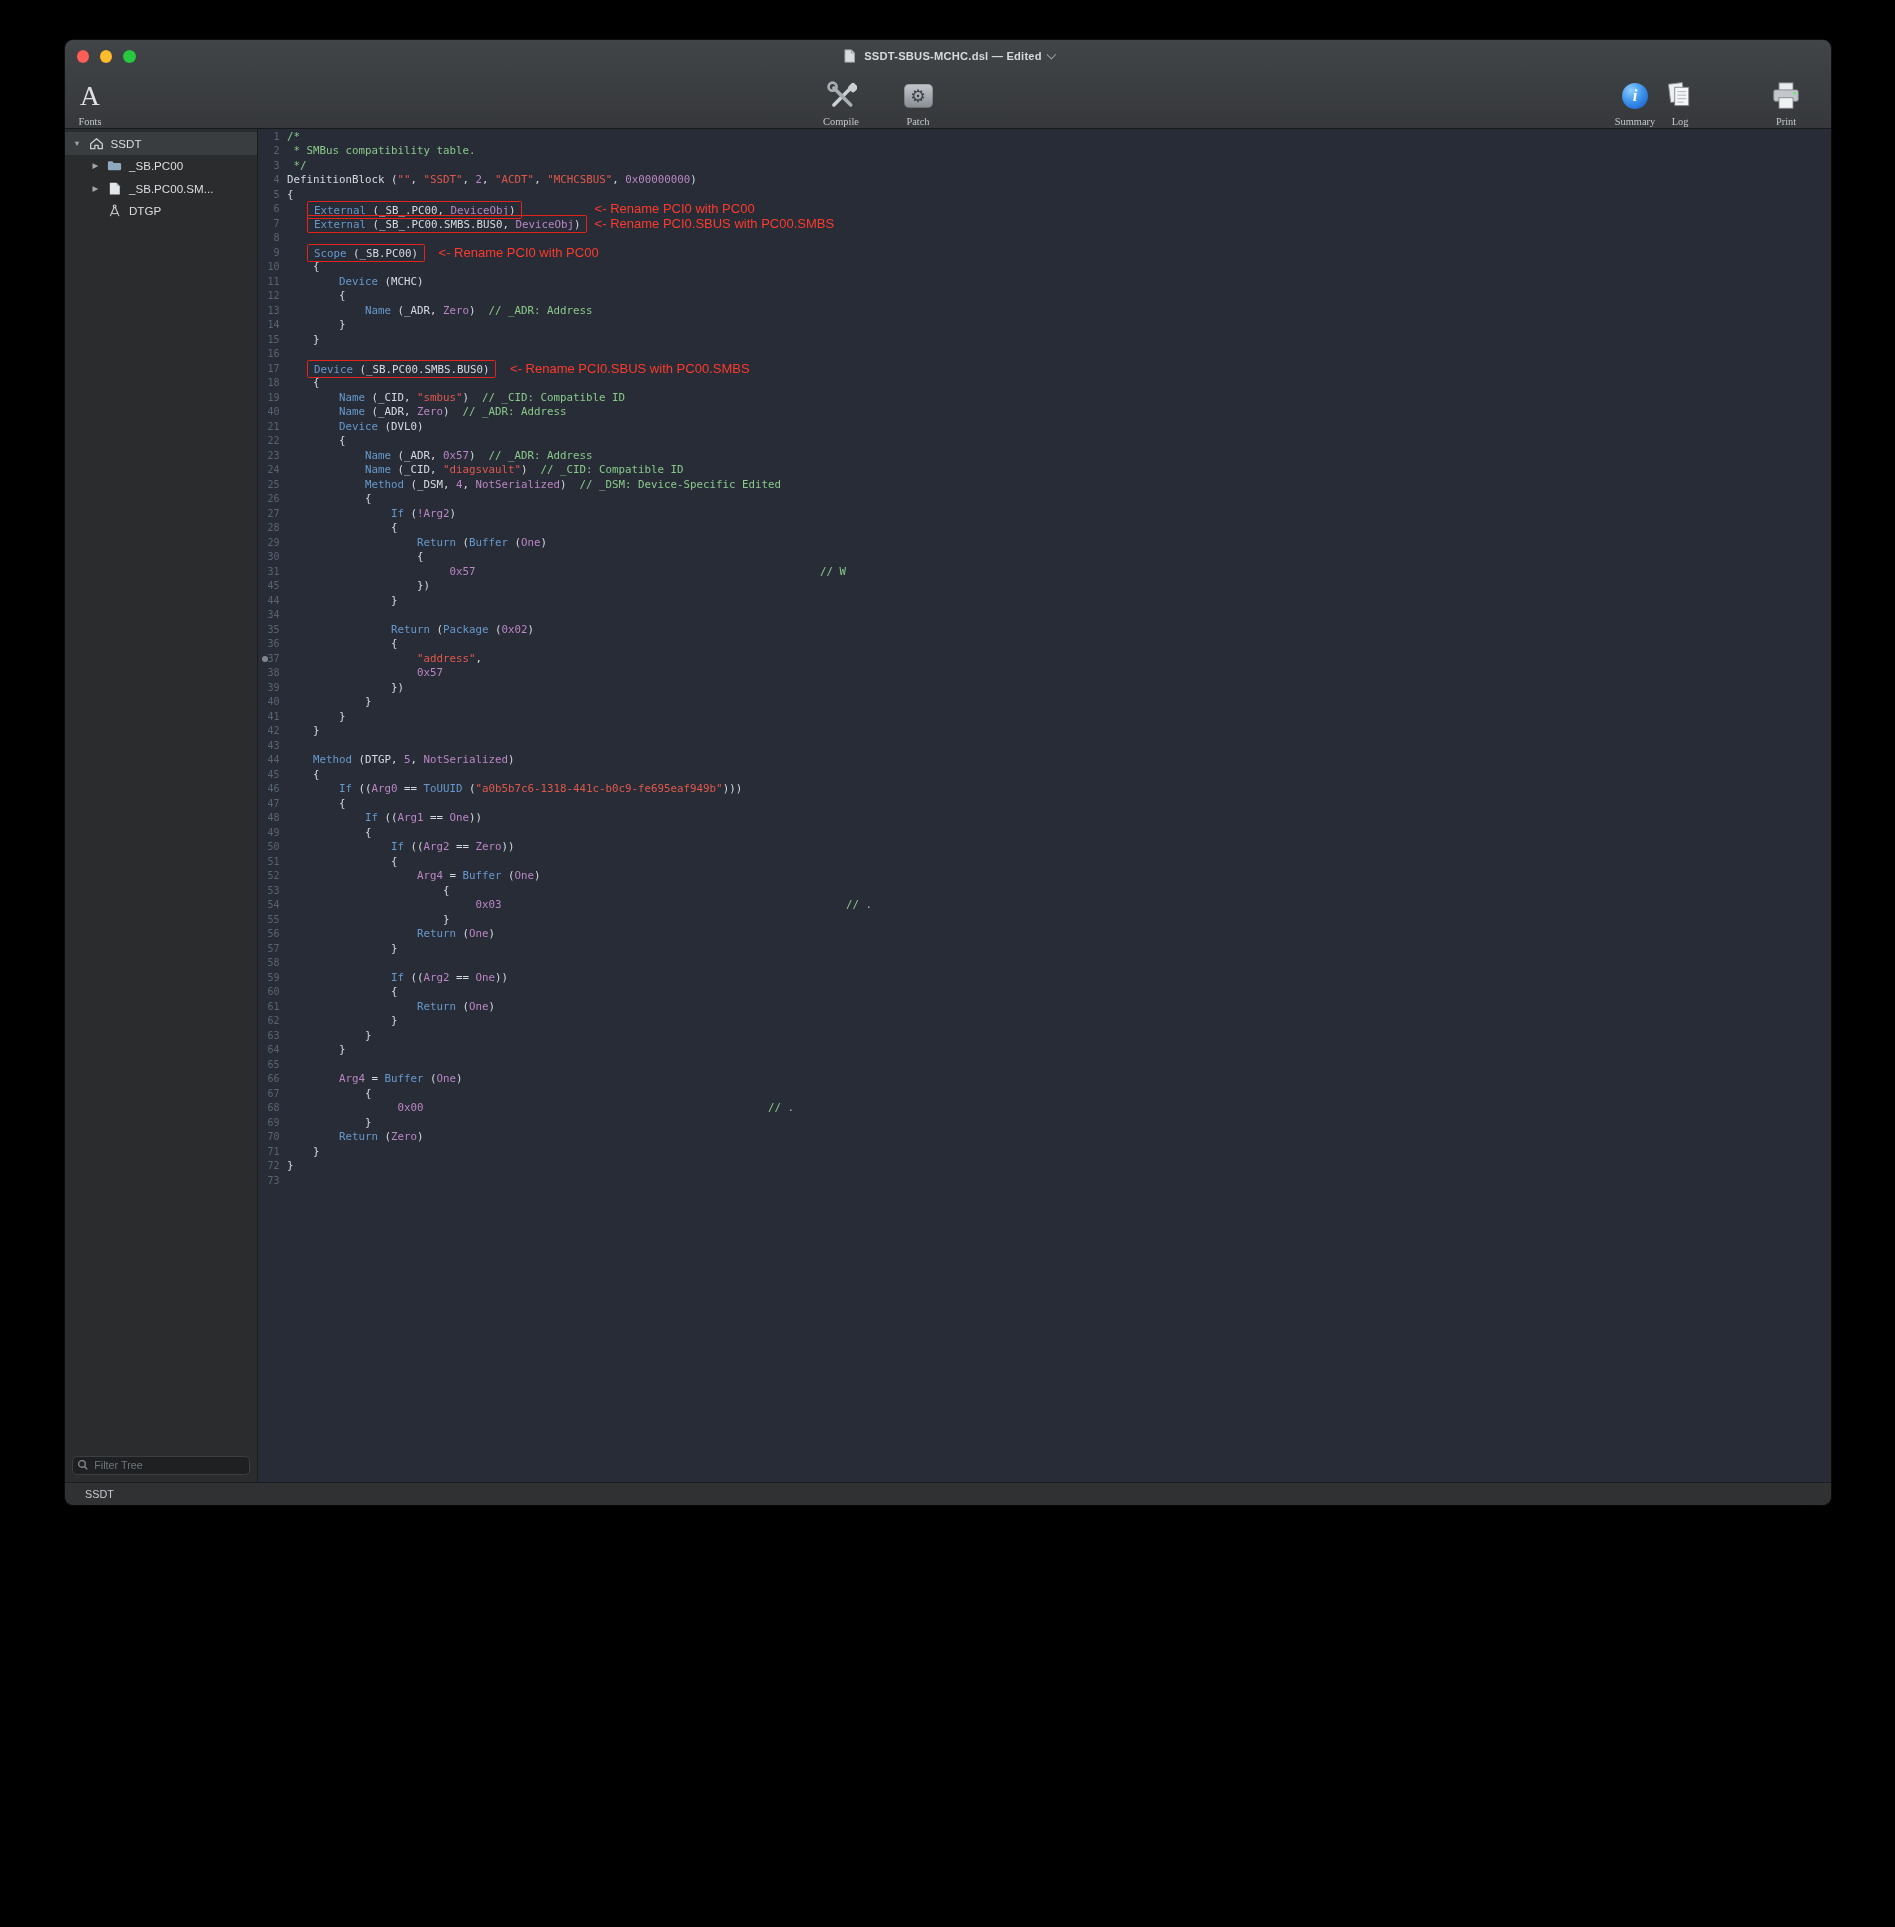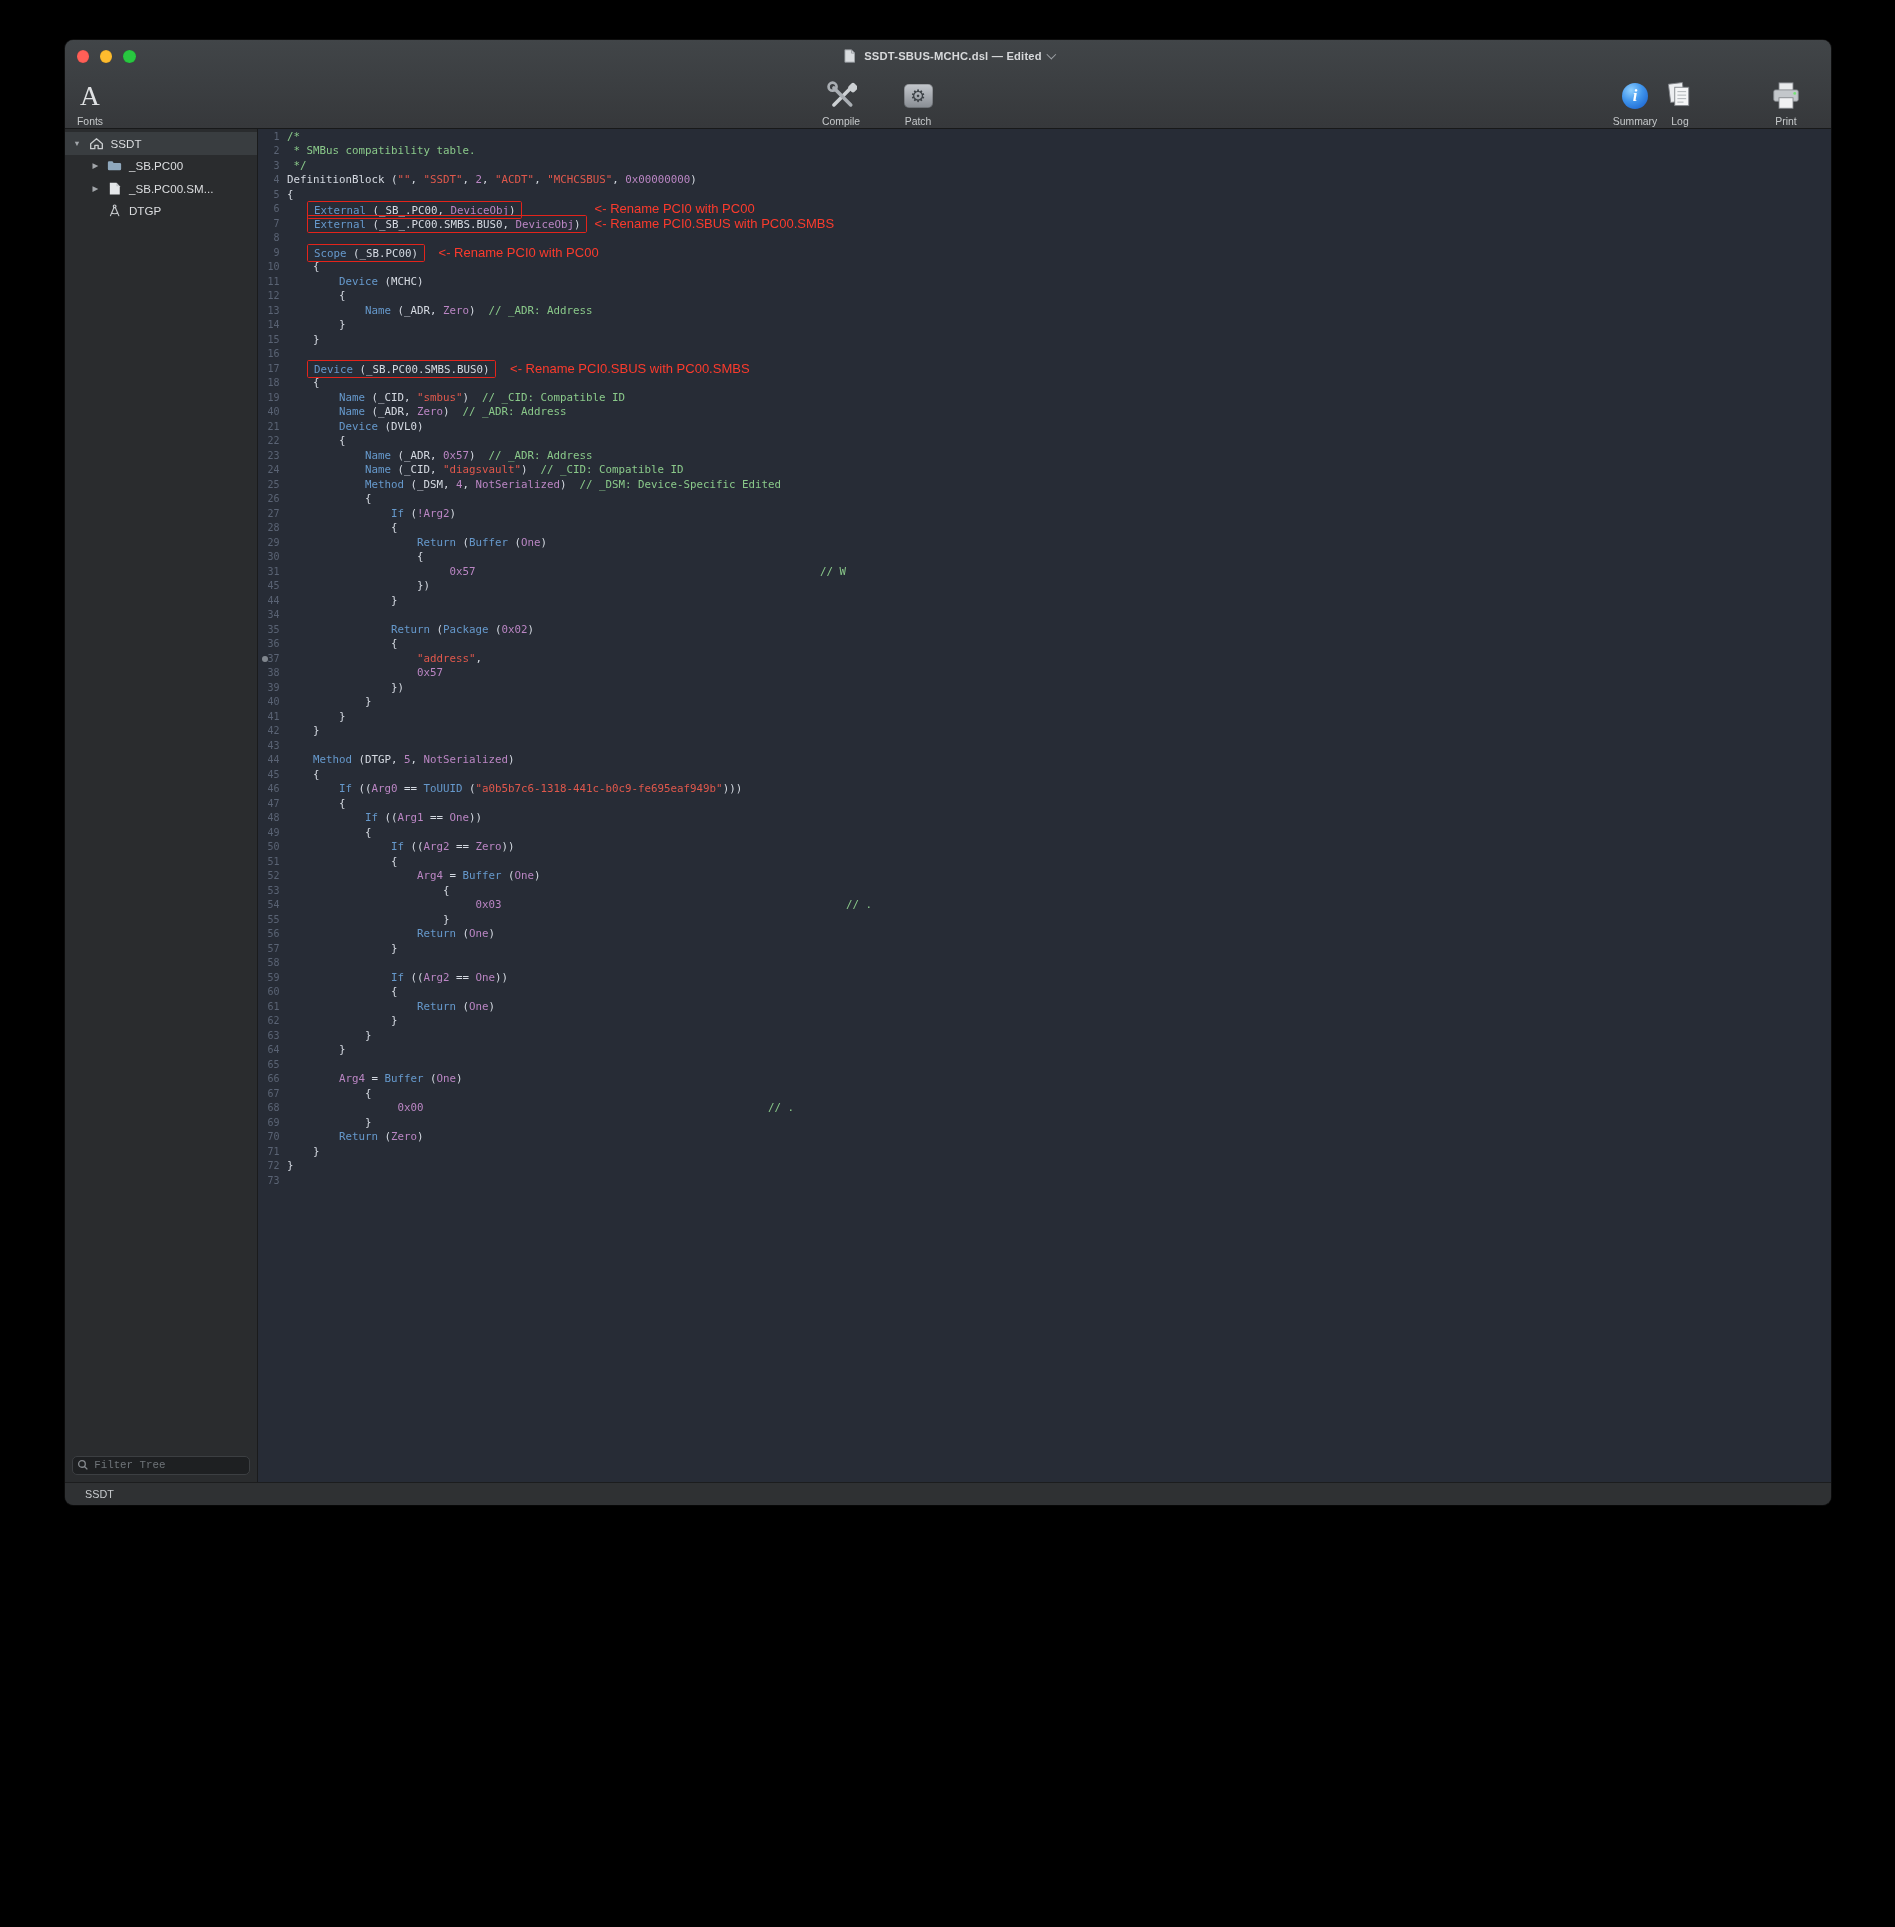--- a/index.html
+++ b/index.html
@@ -25,41 +25,41 @@
   .tl.red    { background:var(--traffic_red,#ff5f57); }
   .tl.yellow { background:var(--traffic_yellow,#febc2e); }
   .tl.green  { background:var(--traffic_green,#28c840); }
   .title-wrap { position:absolute; left:50%; top:0; transform:translateX(-50%); height:32px; display:flex; align-items:center; gap:6.6px; white-space:nowrap; }
   .title-text { font-size:11.2px; font-weight:bold; color:#d7d9db; letter-spacing:0.2px; }
   .chevron { width:6.6px; height:6.6px; border-right:1.7px solid #9da1a5; border-bottom:1.7px solid #9da1a5; transform:rotate(45deg); margin-top:-4.2px; }
 
   .toolbar { position:absolute; top:32px; left:0; right:0; bottom:0; }
   .tb-item { position:absolute; top:2.5px; width:70px; height:52px; display:flex; flex-direction:column; align-items:center; justify-content:flex-end; }
   .tb-icon { height:35px; display:flex; align-items:center; justify-content:center; }
-  .tb-label { font-size:10.4px; color:#c6c9cb; margin-top:1.7px; }
+  .tb-label { font-size:10.4px; color:#c6c9cb; margin-top:1.7px;font-family:Liberation Serif, serif; }
   .fonts-glyph { font-family:"Liberation Serif", serif; font-size:27.4px; color:#e0e2e4; line-height:1; }
   .patch-badge { width:29px; height:24px; border-radius:5px; background:linear-gradient(180deg,#c4c8cd,#878c92); display:flex; align-items:center; justify-content:center; box-shadow: inset 0 0 0 0.8px rgba(0,0,0,.25); }
   .gear-glyph { font-family:"DejaVu Sans", sans-serif; font-size:17.4px; color:#3d4247; line-height:1; }
   .info-badge { width:26px; height:26px; border-radius:50%; background:radial-gradient(circle at 35% 28%, #8fd0ff 0%, #3f94ec 45%, var(--accent_info,#1257c8) 100%); display:flex; align-items:center; justify-content:center; font-family:"Liberation Serif", serif; font-style:italic; font-weight:bold; font-size:16.6px; color:#fff; }
 
   
   .main { flex:1; display:flex; min-height:0; }
 
   .sidebar { flex:0 0 193px; width:193px; background:#2a2c2e; border-right:0.8px solid #1a1b1c; display:flex; flex-direction:column; padding-top:3.3px; }
   .tree { flex:1; }
   .trow { height:22.4px; display:flex; align-items:center; font-size:11.6px; color:#dcdee0; padding-left:6.6px; gap:5.8px; }
   .trow.child { padding-left:25px; }
   .trow.selected { background:#393d40; }
   .tri { width:10.8px; font-size:7.5px; color:#a2a6aa; text-align:center; flex:0 0 10.8px; }
   .tri.hidden { visibility:hidden; }
   .ticon { width:16.6px; flex:0 0 16.6px; display:flex; justify-content:center; align-items:center; }
   .tlabel { white-space:nowrap; }
 
   .filterwrap { margin:5px 6.6px 7.5px; position:relative; flex:0 0 auto; }
-  .filter-input { width:100%; height:19px; background:#1e2022; border:0.8px solid #3c3f42; border-radius:5px; color:#d2d5d7; font-size:10.8px; font-family:Liberation Mono, monospace; padding:0 5px 0 21.6px; outline:none; }
+  .filter-input { width:100%; height:19px; background:#1e2022; border:0.8px solid #3c3f42; border-radius:5px; color:#d2d5d7; font-size:10.8px; font-family:Liberation Sans, sans-serif; padding:0 5px 0 21.6px; outline:none; }
   .filter-input::placeholder { color:#6f7479; }
   .mag { position:absolute; left:5.8px; top:3.3px; }
 
   
   .editor { flex:1; background:var(--editor_bg,#272c36); overflow:hidden; padding-top:0.8px; font-family:"DejaVu Sans Mono", monospace; font-size:10.8px; line-height:14.5px; }
   .line { height:14.5px; display:flex; position:relative; }
   .lnum { flex:0 0 29px; width:29px; text-align:right; padding-right:7.5px; color:var(--lnum,#5a6374); font-size:10px; line-height:14.5px; user-select:none; }
   .lcode { white-space:pre; }
   .tok-p { color:var(--plain,#d5dae2); }
   .tok-k { color:var(--kw,#6699cc); }

